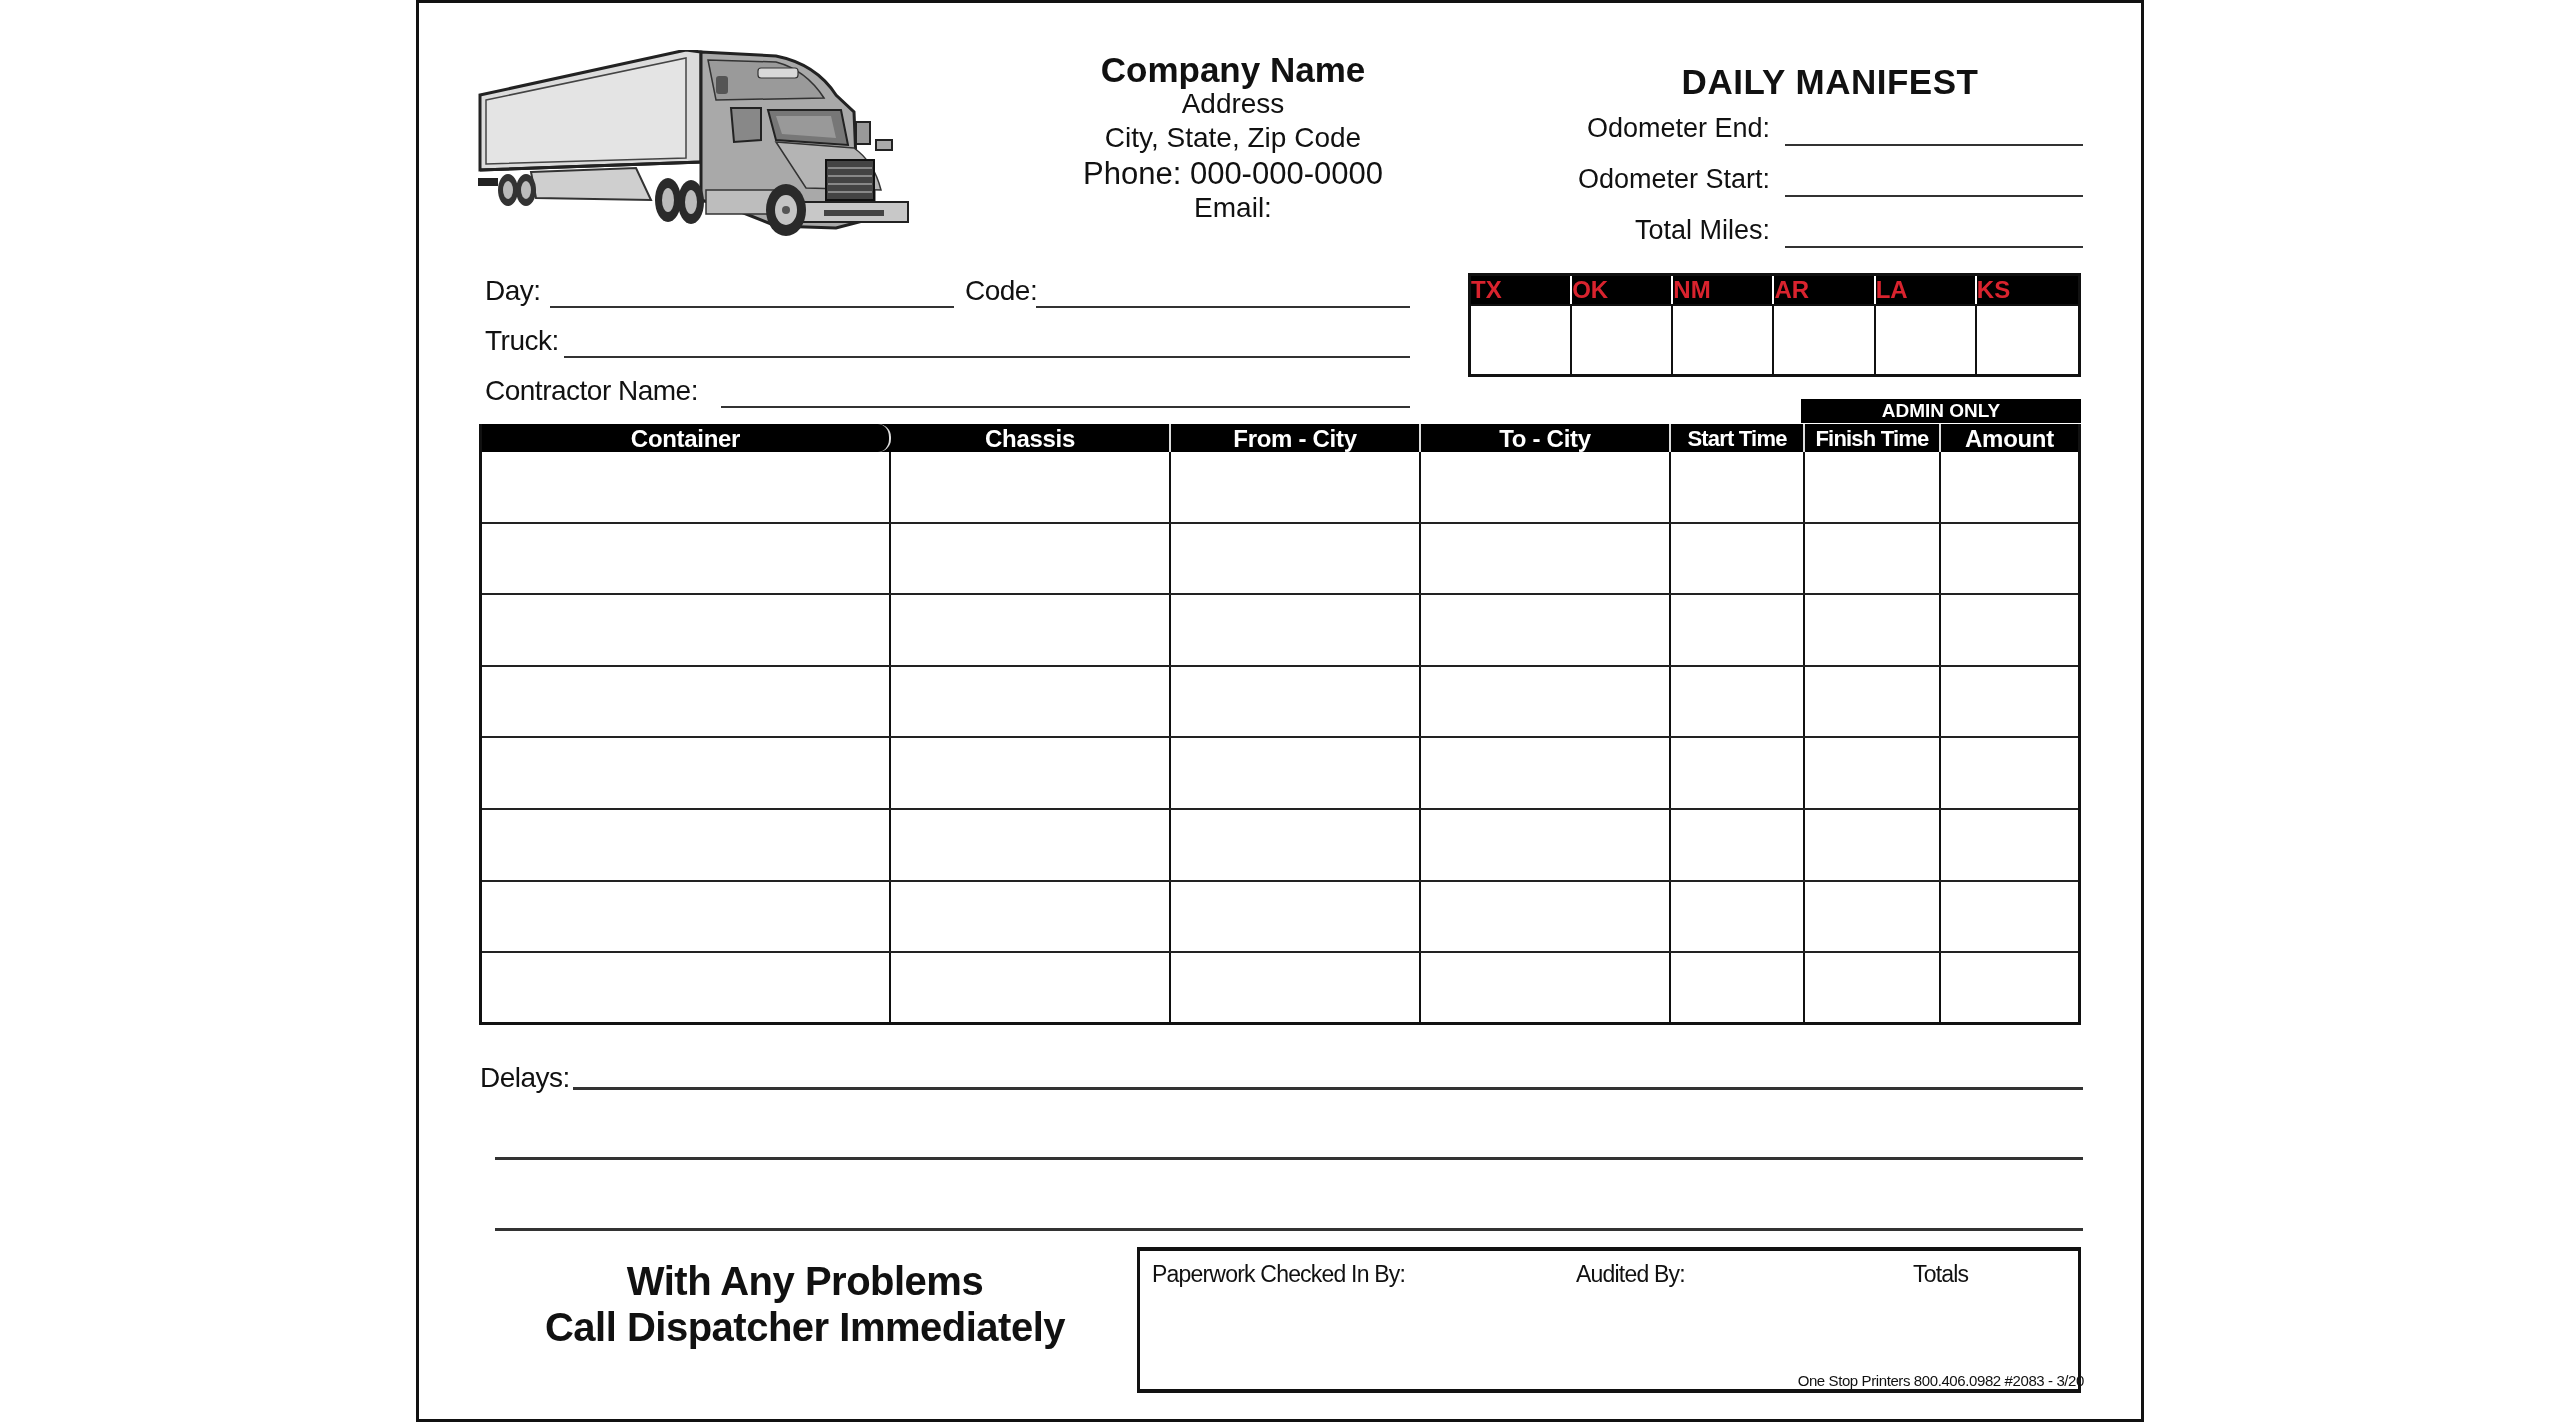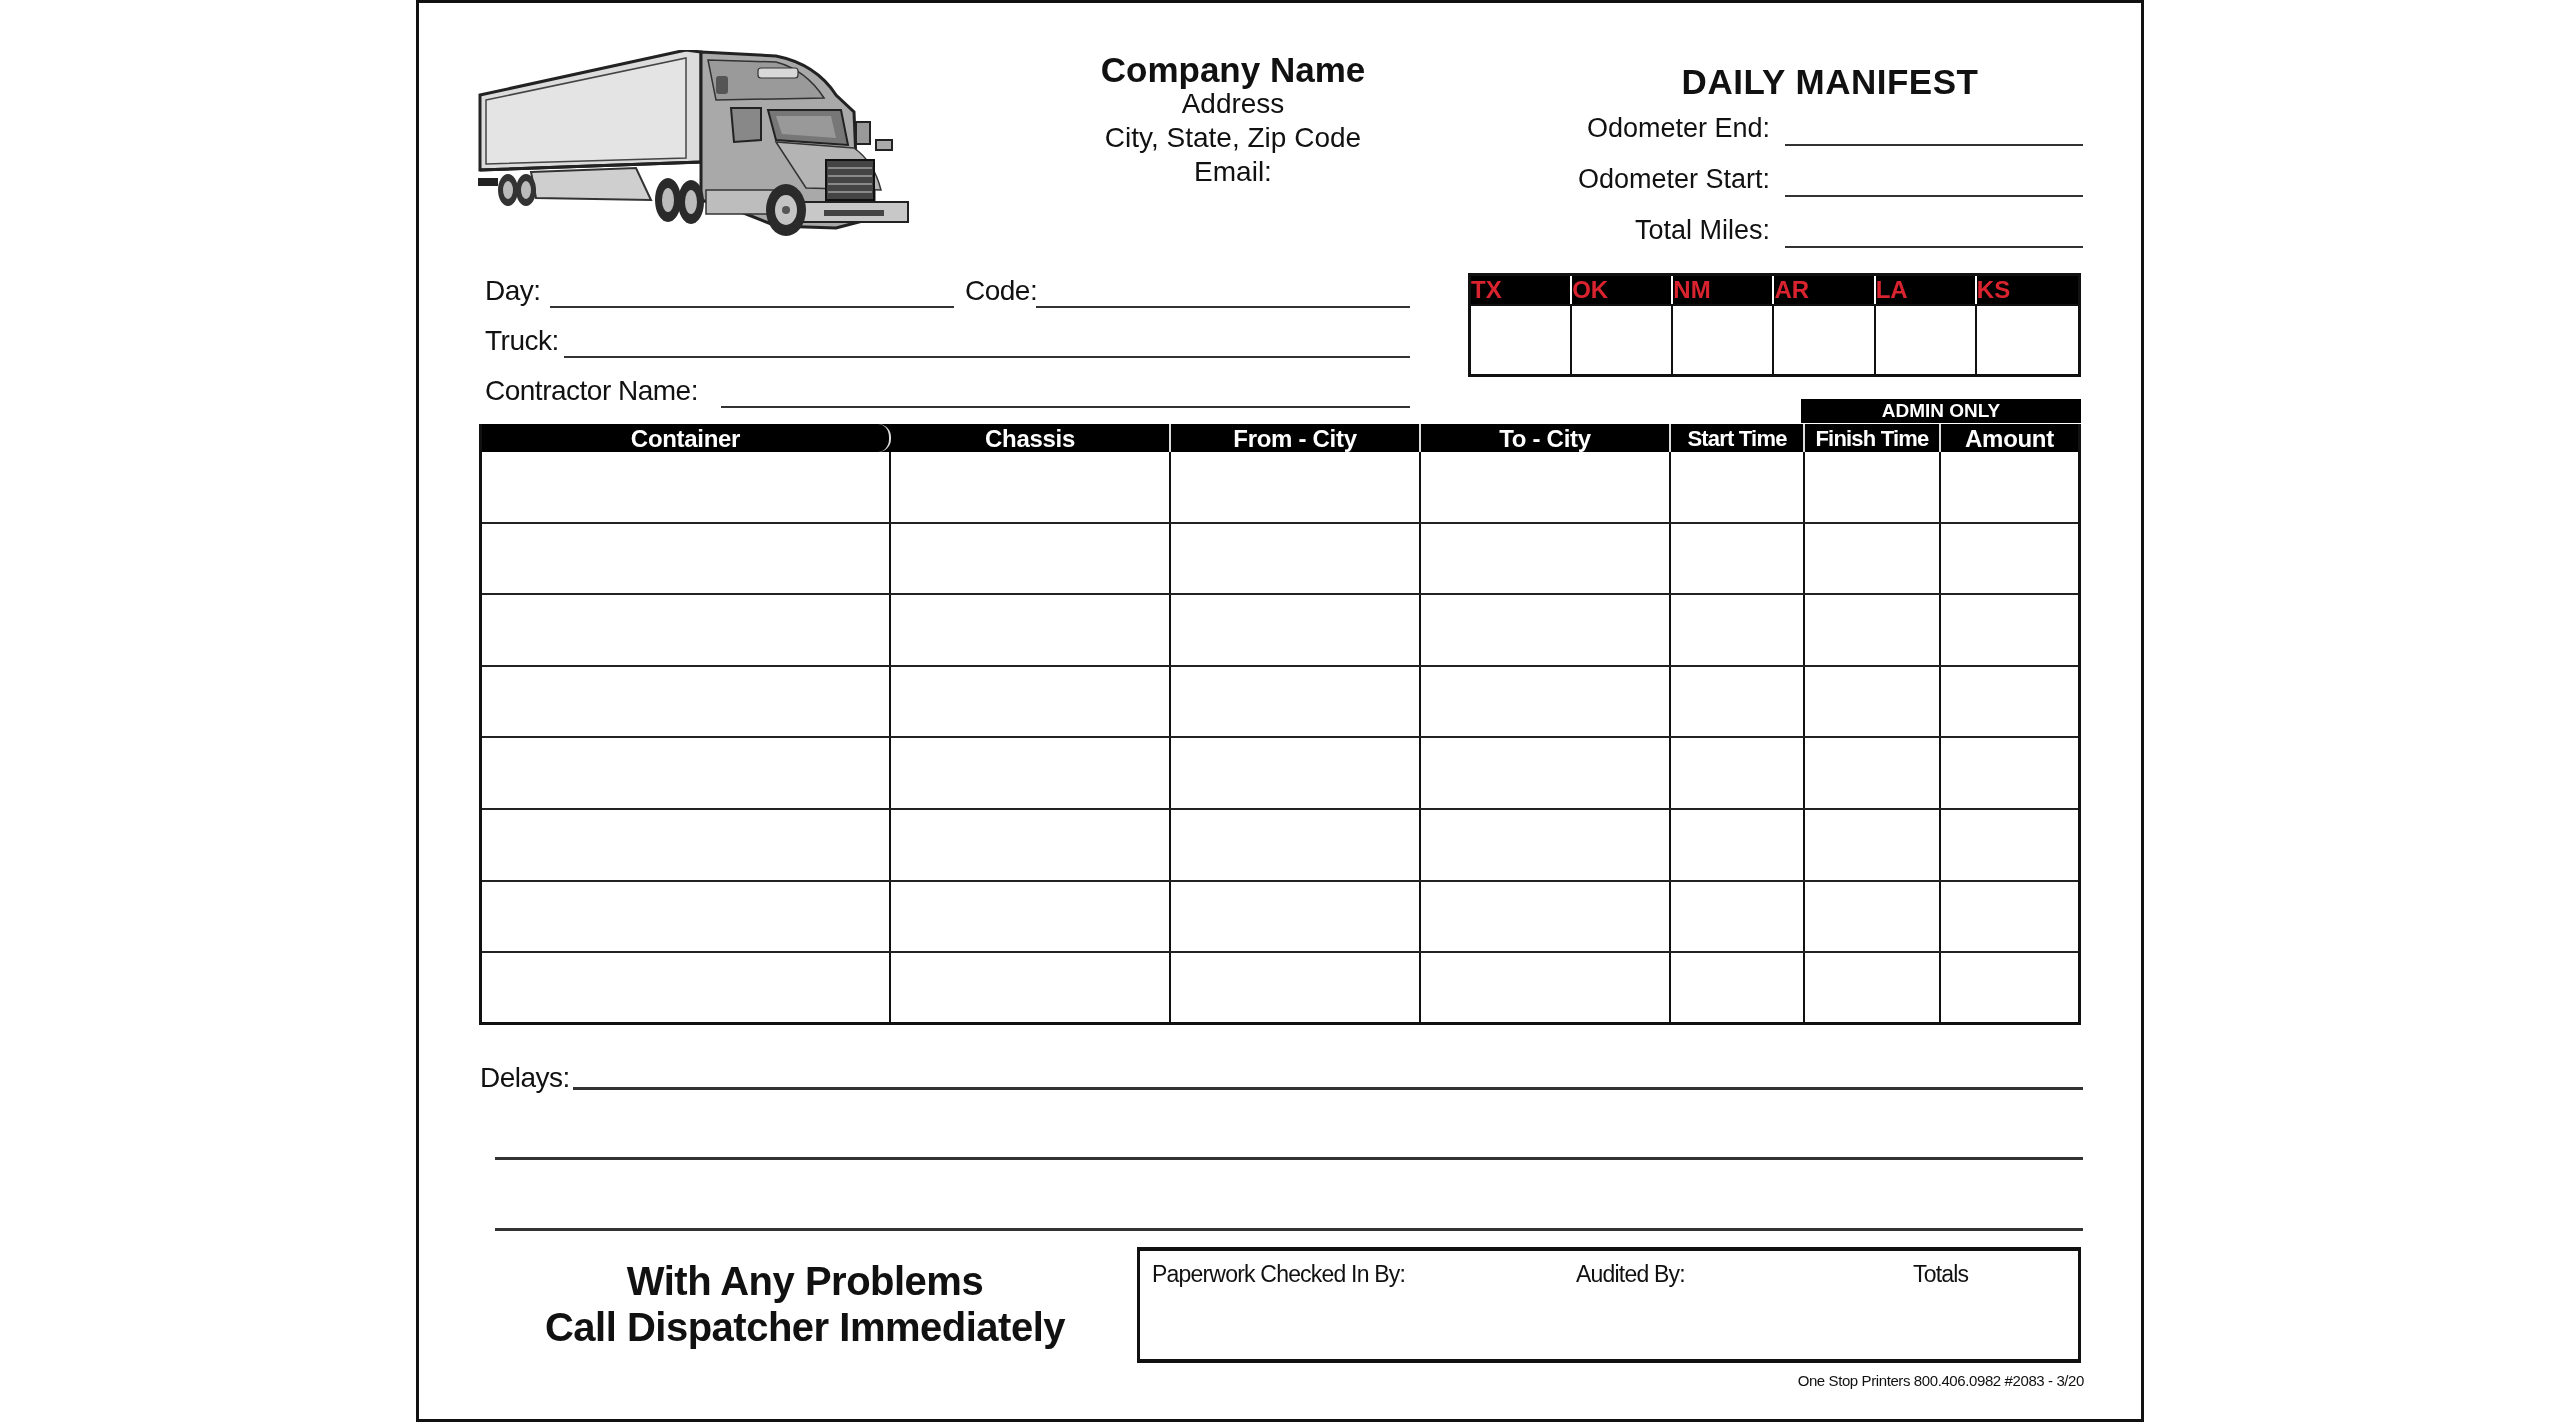--- a/index.html
+++ b/index.html
@@ -45,21 +45,21 @@
   .tr { display: flex; height: 71.6px; border-bottom: 2px solid #222; box-sizing: border-box; }
   .tr:last-child { border-bottom: none; }
   .td { border-right: 2px solid #111; box-sizing: border-box; height: 100%; }
   .td:last-child { border-right: none; }
 
   .delays-label { position: absolute; left: 480px; top: 1062px; font-size: 28px; letter-spacing: -0.5px; }
   .delays-line { position: absolute; border-bottom: 3px solid #333; }
 
   .call-note { position: absolute; left: 520px; width: 570px; top: 1258px; text-align: center; font-weight: bold; font-size: 40px; line-height: 46px; letter-spacing: -0.5px; }
 
-  .signoff-box { position: absolute; left: 1137px; top: 1247px; width: 944px; height: 116px; border: 3px solid #111; border-top-width: 4px; border-bottom-width: 4px; box-sizing: border-box; text-align: right; }
+  .signoff-box { position: absolute; left: 1137px; top: 1247px; width: 944px; height: 146px; border: 3px solid #111; border-top-width: 4px; border-bottom-width: 4px; box-sizing: border-box; text-align: right; }
   .signoff-label { position: absolute; top: 10px; font-size: 23px; letter-spacing: -0.8px; white-space: nowrap; }
 
   .printer { position: absolute; right: 476px; top: 1372px; font-size: 15px; letter-spacing: -0.4px; white-space: nowrap; margin-left: 20px; }
 </style>
 </head>
 <body>
 
 <div class="form-border"></div>
 
 <div class="truck">
@@ -112,20 +112,21 @@
     <ellipse cx="310" cy="160" rx="20" ry="26" fill="#2a2a2a"></ellipse>
     <ellipse cx="310" cy="160" rx="11" ry="15" fill="#c4c4c4"></ellipse>
     <circle cx="310" cy="160" r="4" fill="#555"></circle>
   </svg>
 </div>
 
 <div class="company">
   <span class="name">Company Name</span>
   <span class="line">Address</span>
   <span class="line">City, State, Zip Code</span>
+  <span class="phone">Phone: 000-000-0000</span>
   <span class="line">Email:</span>
 </div>
 
 <div class="manifest-title">DAILY MANIFEST</div>
 
 <div class="odo-row" style="top:114px;">
   <span class="odo-label">Odometer End:</span>
   <span class="odo-line"></span>
 </div>
 <div class="odo-row" style="top:165px;">

